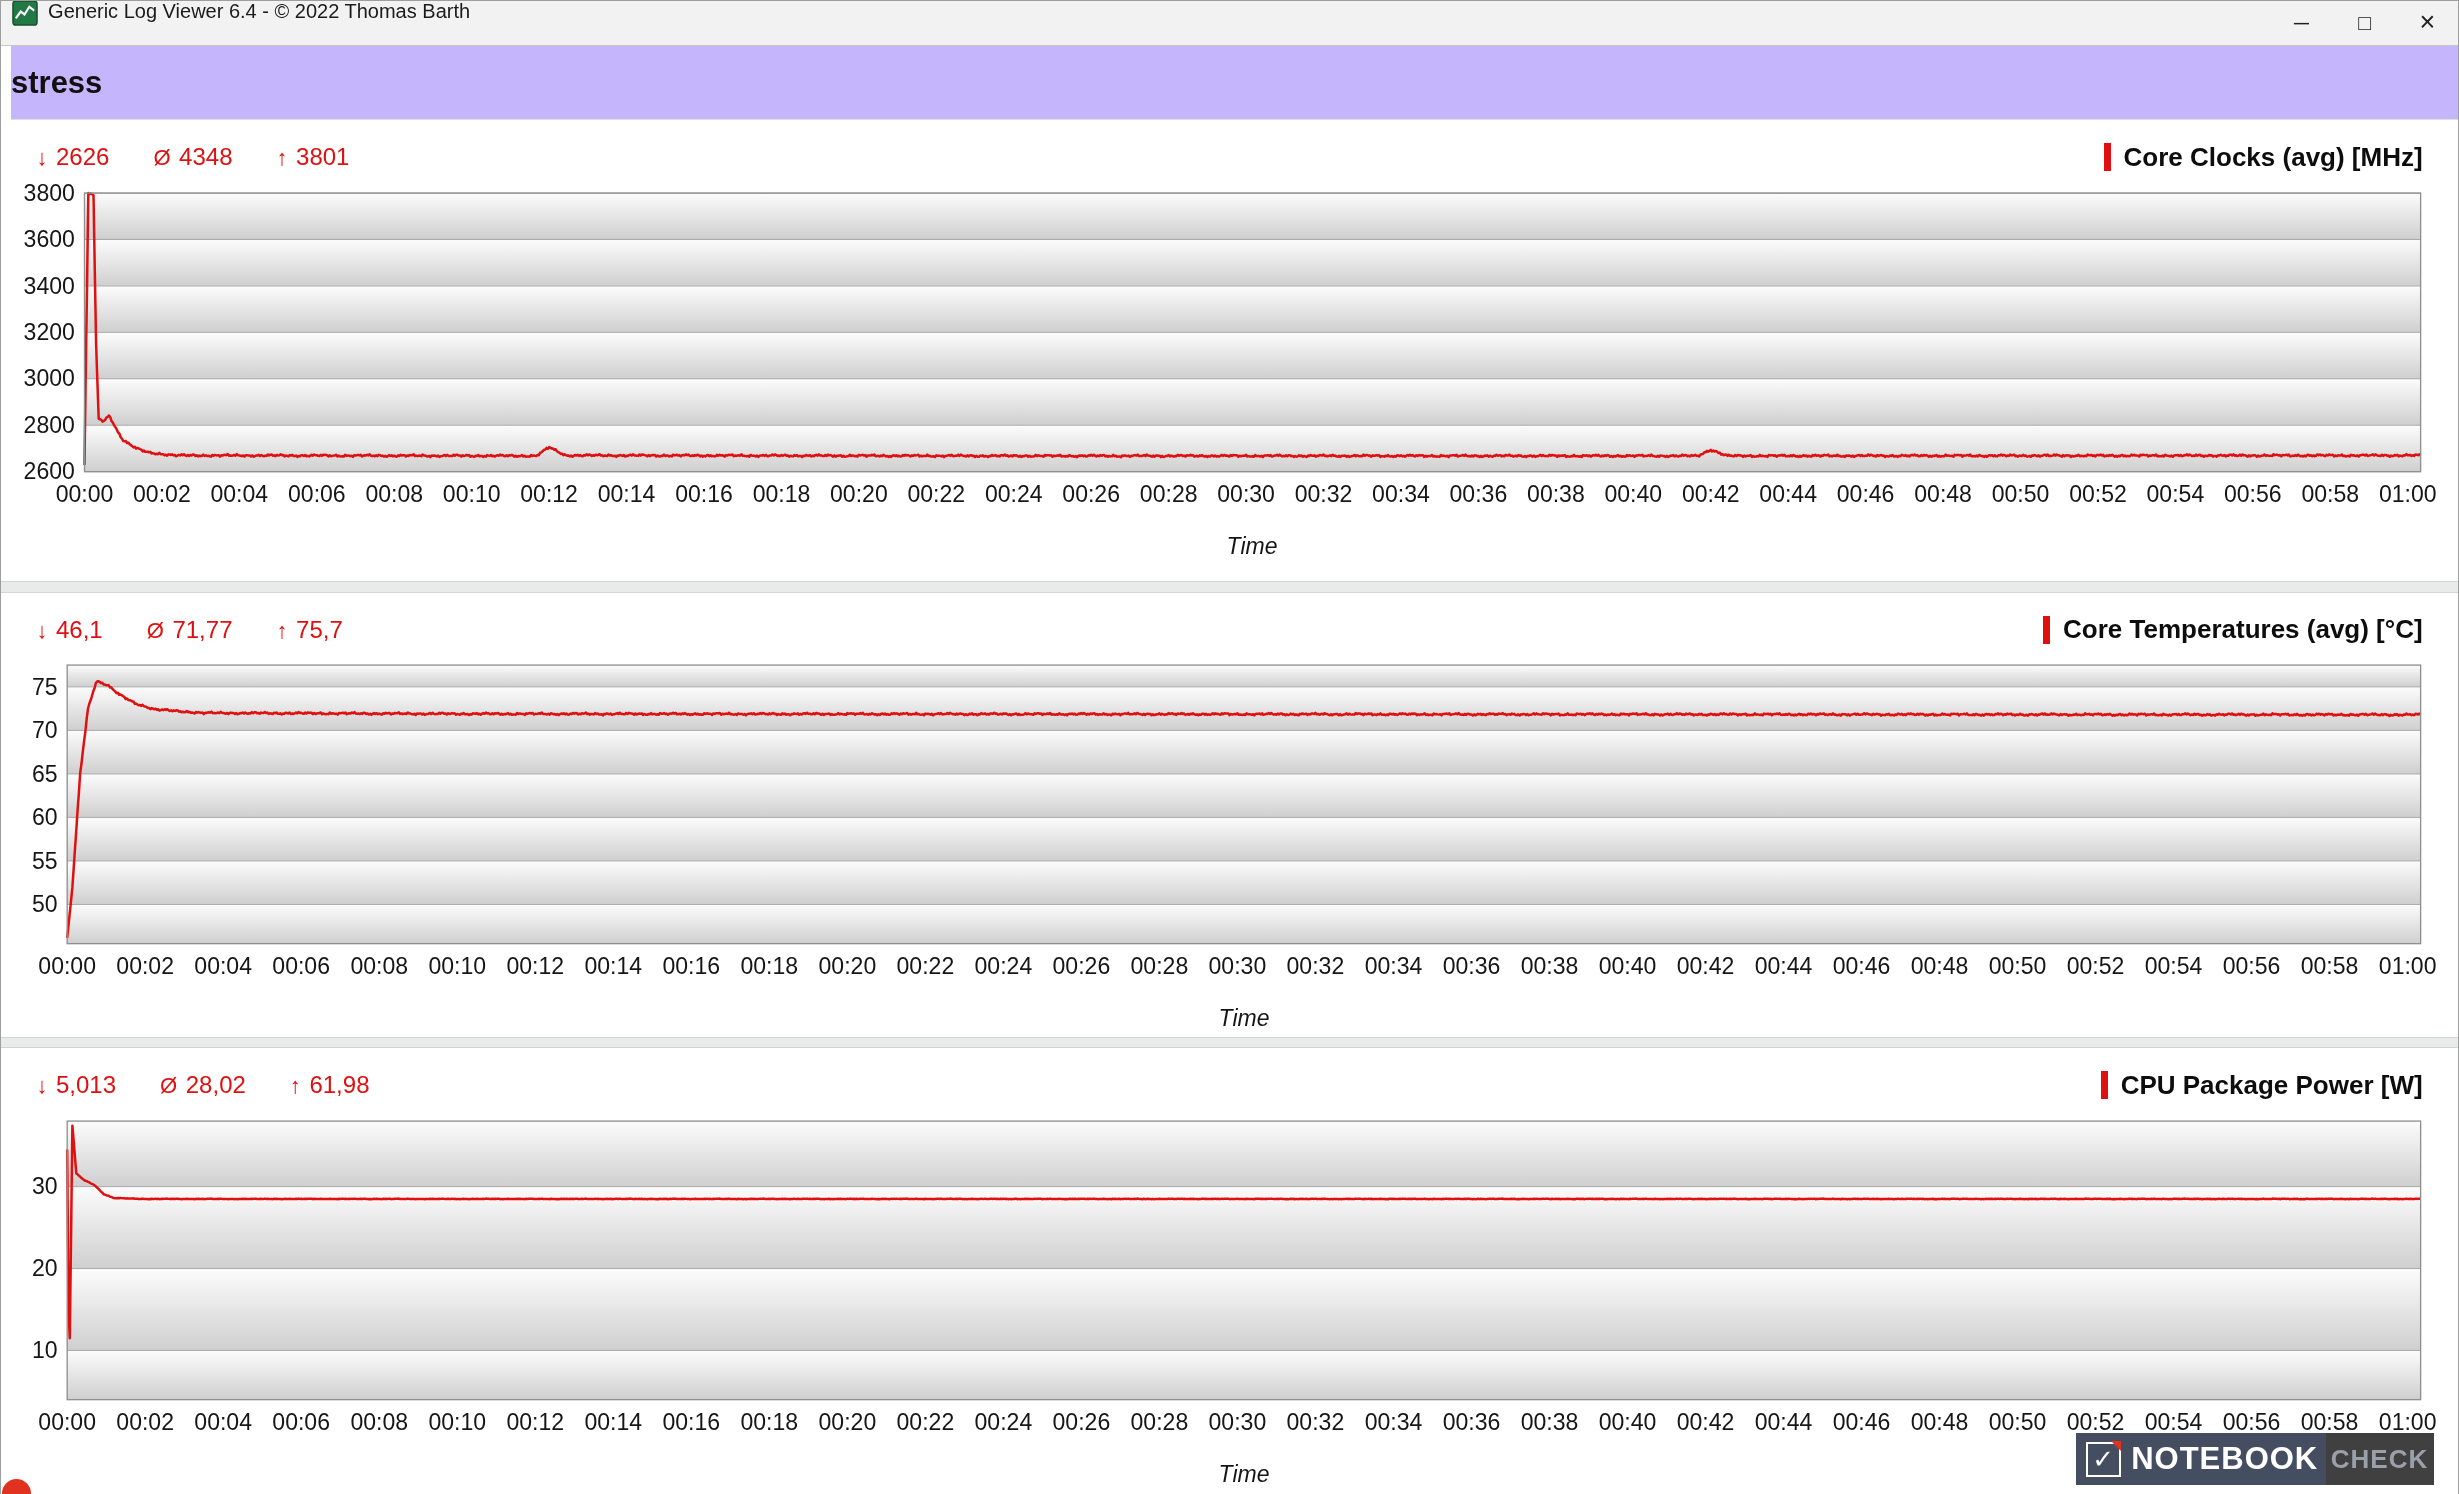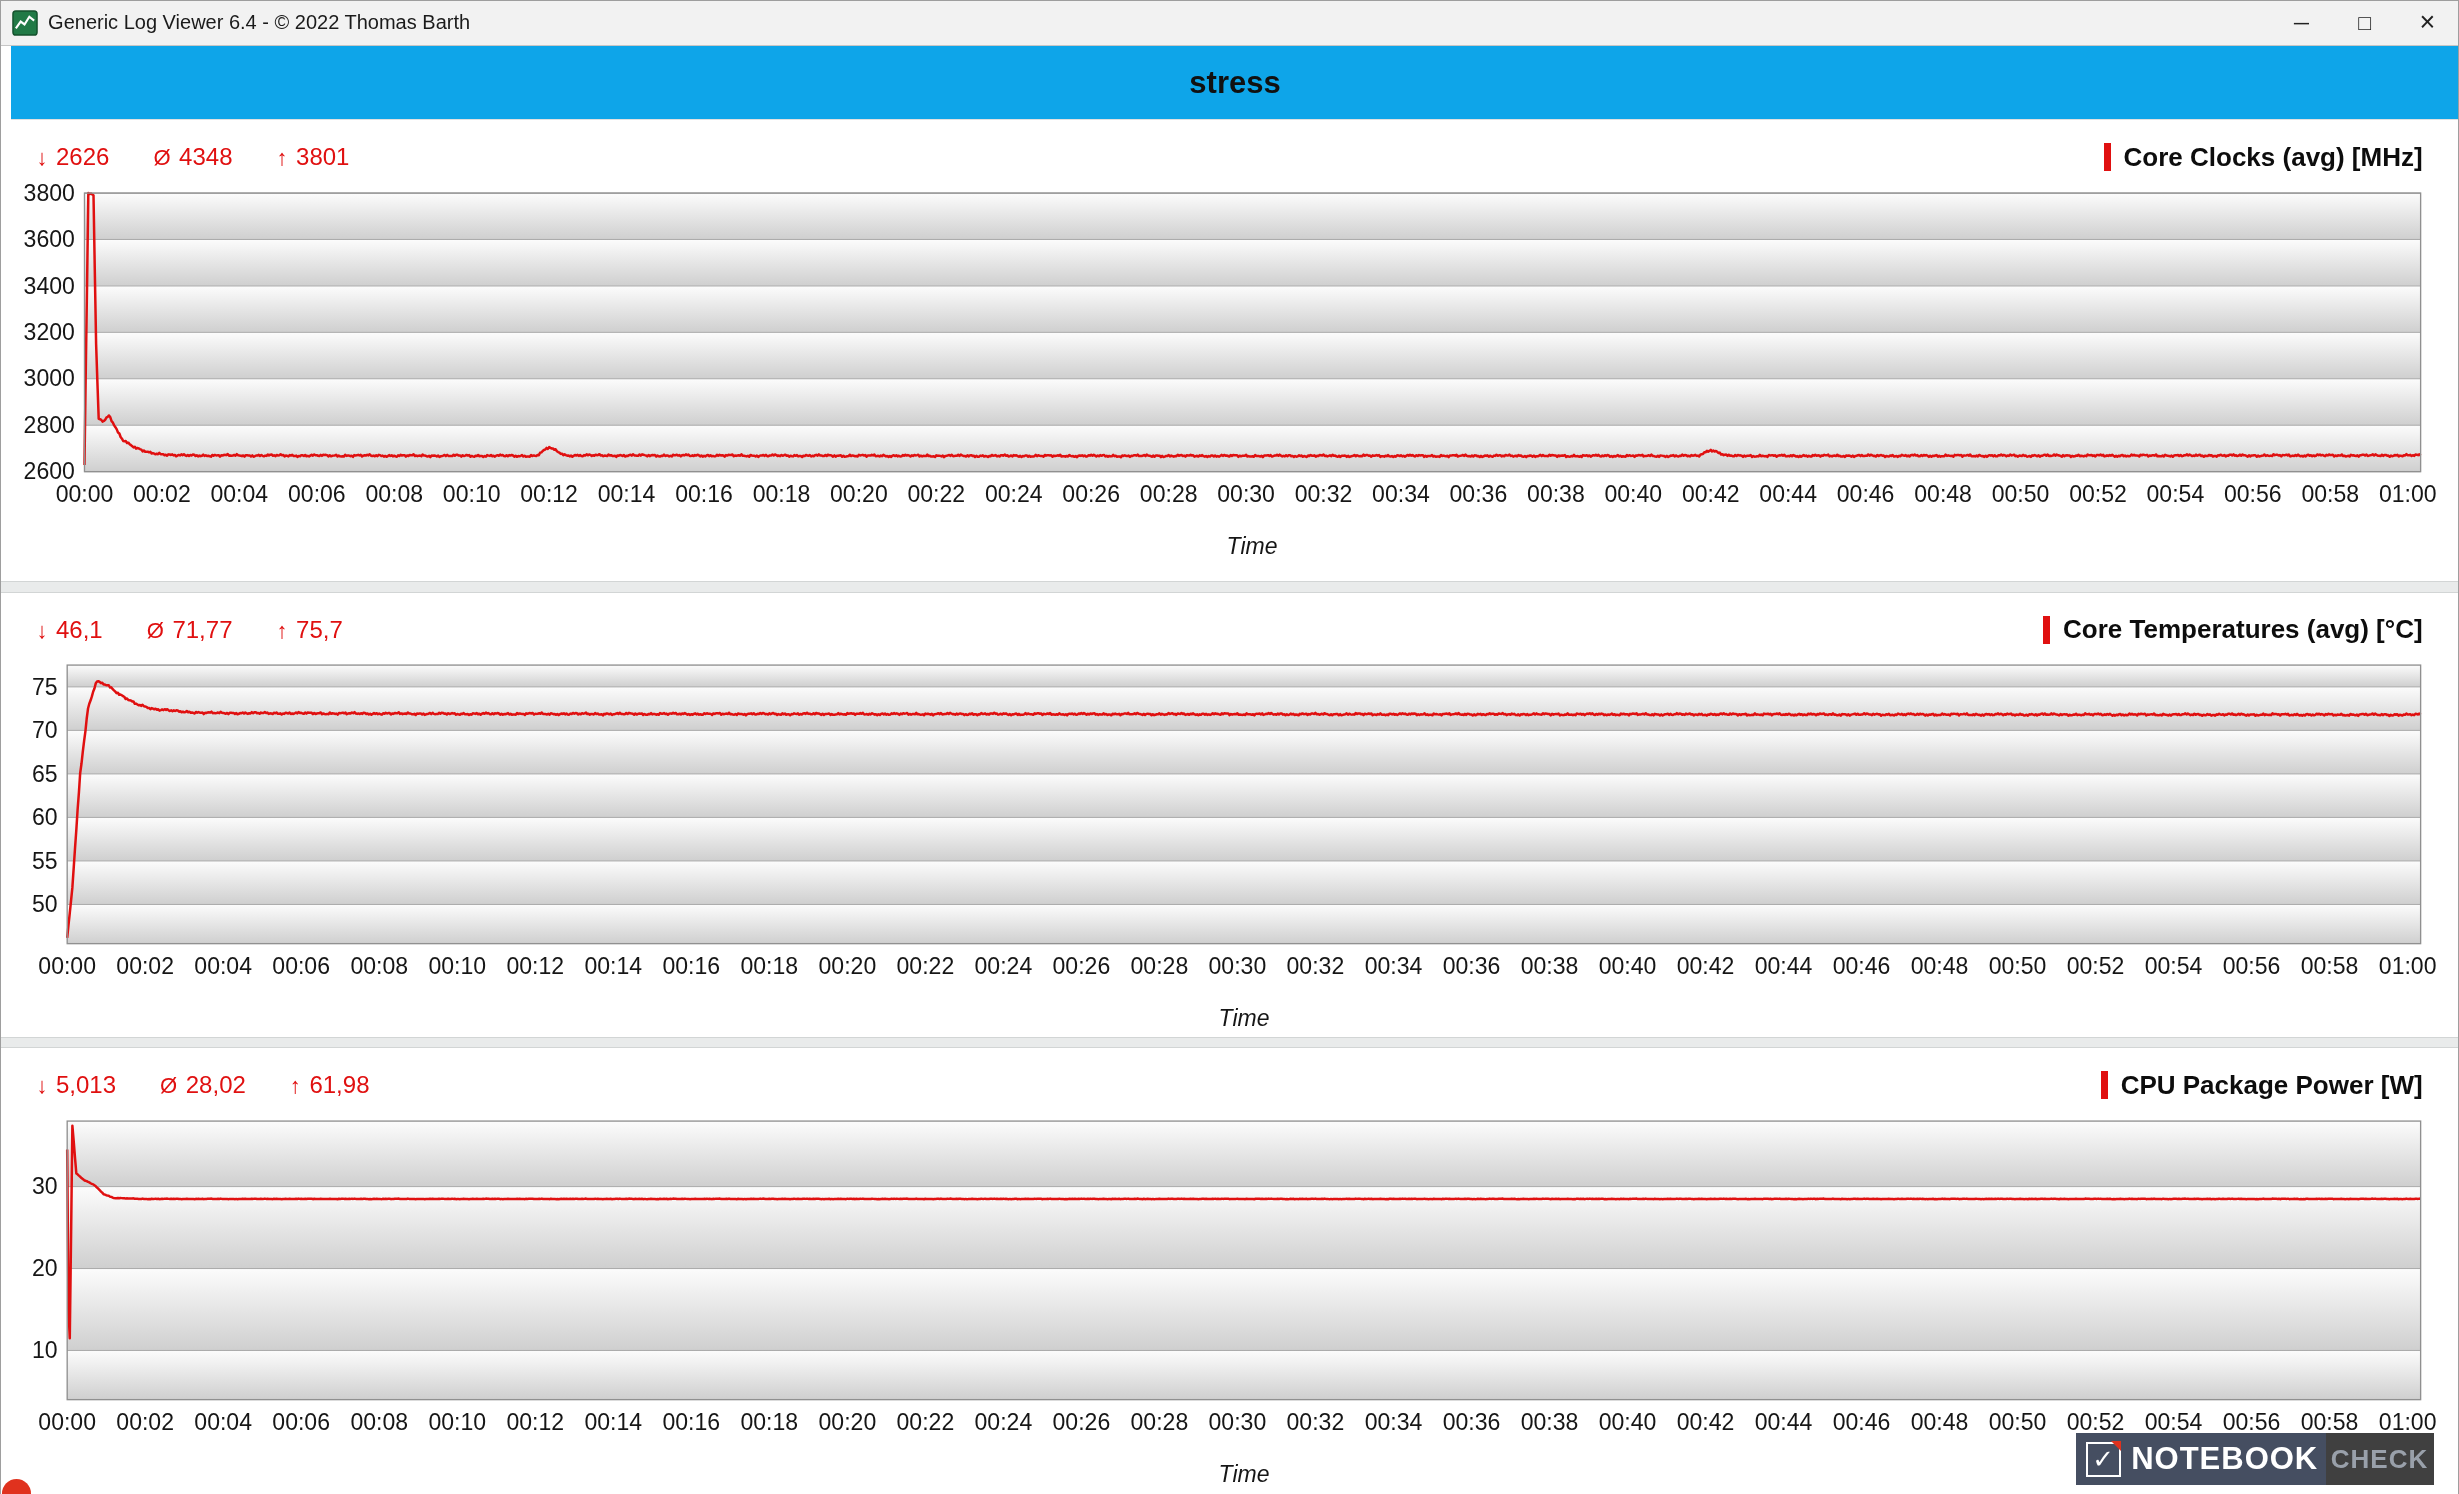--- a/index.html
+++ b/index.html
@@ -1,25 +1,25 @@
 <!DOCTYPE html>
 <html><head>
 <meta charset="utf-8">
 <style>
   html,body{margin:0;padding:0;background:#ffffff;font-family:"Liberation Sans","DejaVu Sans",sans-serif;}
   .window{position:relative;width:2459px;height:1495px;background:#fff;overflow:hidden;outline:1px solid #9e9e9e;outline-offset:-1px;}
 
-  .titlebar{height:46px;background:#f2f2f2;border-bottom:1px solid #c6c6c6;display:flex;align-items:center;padding-left:11.5px;box-sizing:border-box;}
+  .titlebar{height:46px;background:#f2f2f2;border-bottom:1px solid #c6c6c6;display:flex;padding-left:11.5px;box-sizing:border-box;}
   .app-icon{width:26px;height:26px;display:inline-flex;}
   .titlebar-text{font-size:20px;color:#1b1b1b;margin-left:10.6px;}
   .win-controls{margin-left:auto;display:flex;height:100%;}
   .win-btn{width:63px;height:100%;border:none;background:transparent;font-size:21px;color:#222;font-family:inherit;padding:0;}
   .win-btn.close{font-size:27px;}
 
-  .header{height:73px;border-bottom:1px solid #e0e0e0;display:flex;align-items:center;justify-content:center;background:#0ea5e9;margin-left:11px;}
+  .header{height:73px;border-bottom:1px solid #e0e0e0;display:flex;align-items:center;background:#c4b5fd;margin-left:11px;}
   .page-title{font-size:31px;font-weight:700;color:#111;}
 
   .gap{height:11.5px;background:#e9ebeb;border-top:1px solid #d2d5d5;border-bottom:1px solid #d2d5d5;box-sizing:border-box;}
 
   .panel{background:#fff;box-sizing:border-box;padding:17.3px 23px 0 23px;}
   .p1{height:461px;}.p2{height:444px;}.p3{height:448px;}
 
   .panel-top{display:flex;align-items:center;justify-content:space-between;margin:0 9.6px 13.4px 13.4px;height:40px;}
   .stats{display:flex;gap:44px;color:#e01010;font-size:24px;align-items:baseline;}
   .stat{display:flex;gap:8.6px;align-items:baseline;}

